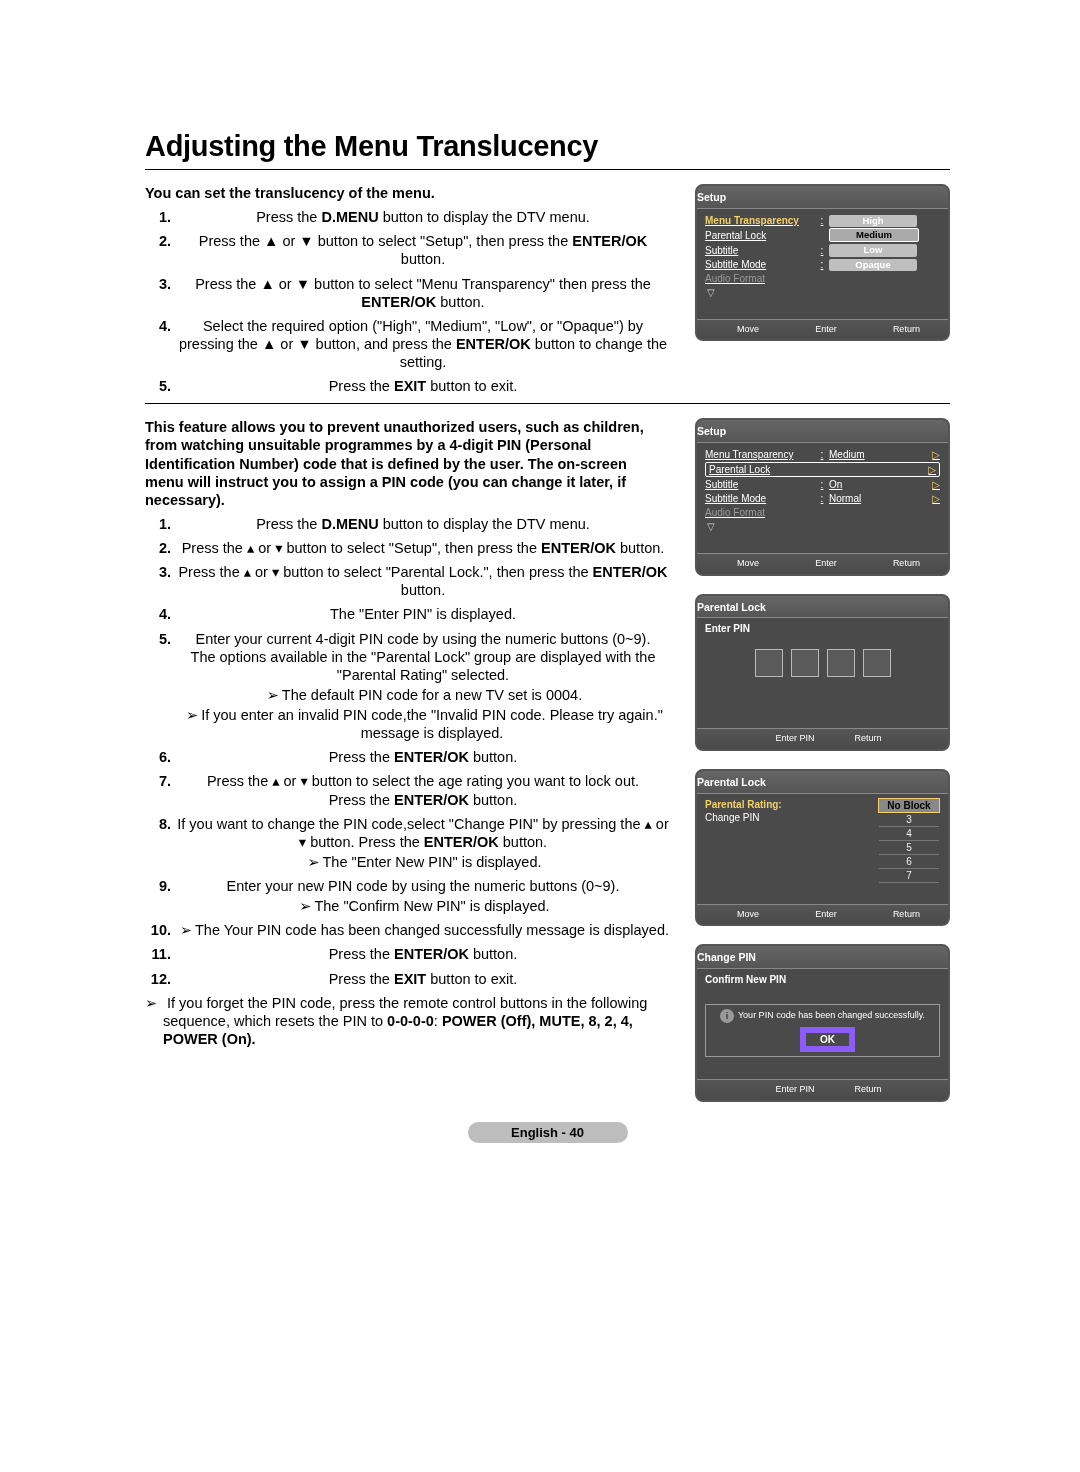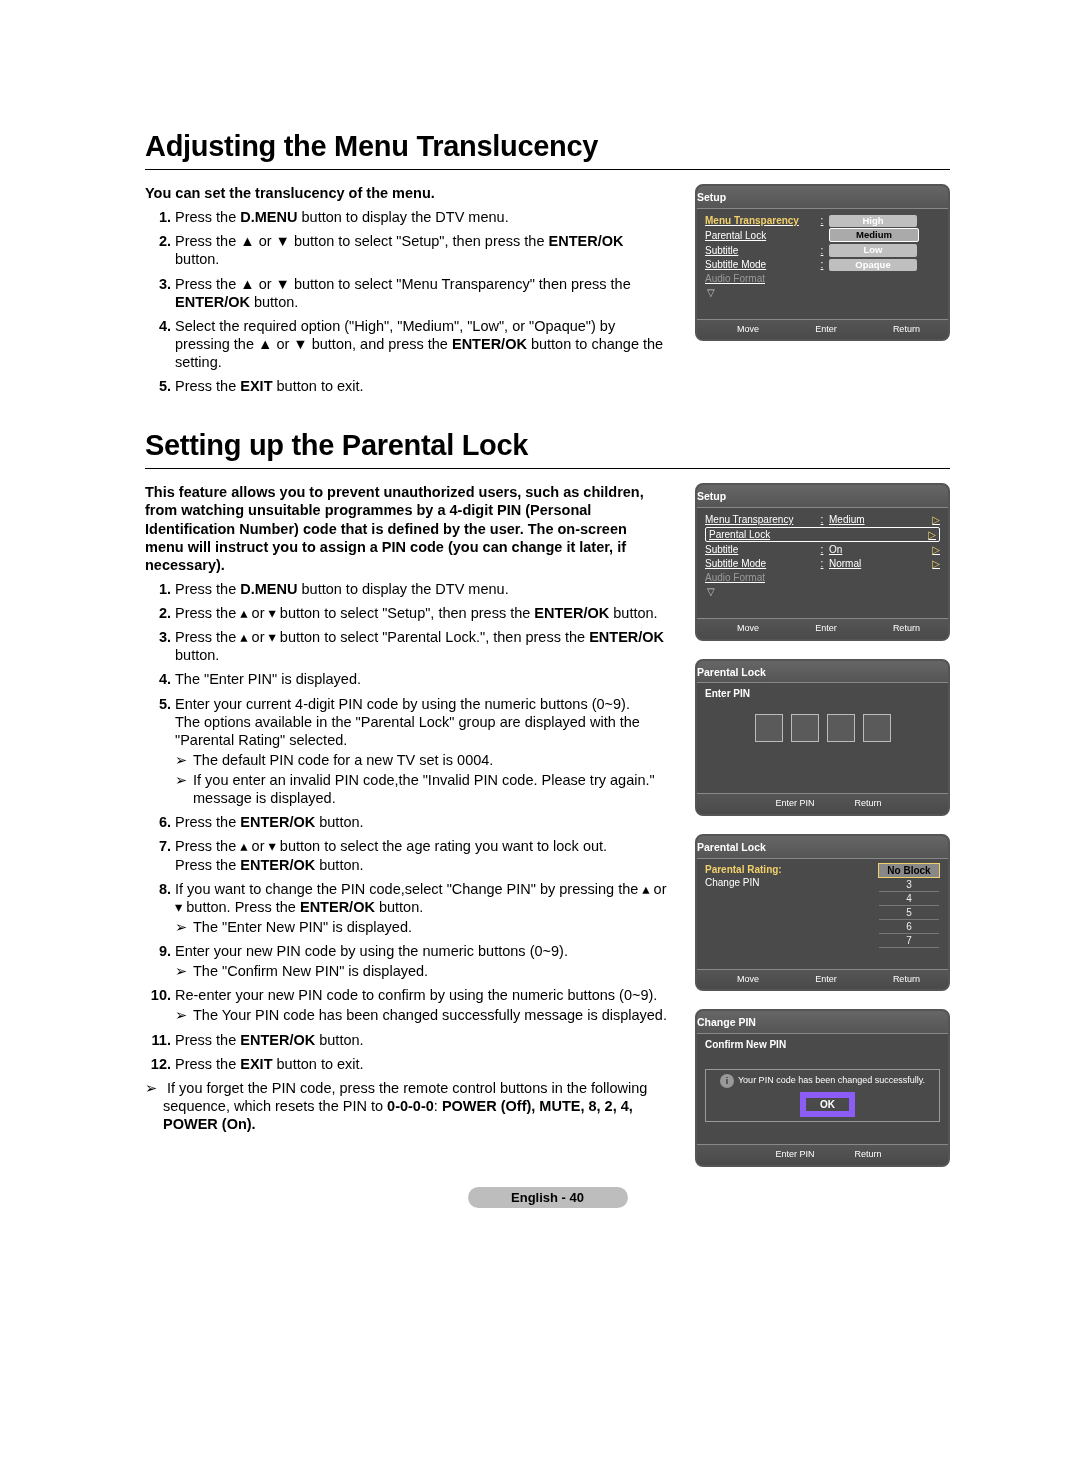--- a/index.html
+++ b/index.html
@@ -43,20 +43,21 @@
   .intro {
     font-weight: bold;
     margin: 0 12px 6px 0;
   }
   ol.steps {
     margin: 0;
     padding: 0 0 0 30px;
   }
   ol.steps > li {
     margin: 0 0 6px 0;
+    text-align: center;
   }
   ol.steps > li::marker {
     font-weight: bold;
   }
   .sub {
     padding-left: 18px;
     text-indent: -18px;
     margin-top: 2px;
   }
   .sub::before {
@@ -284,21 +285,20 @@
         </div>
         <div class="osd-foot">
           <span class="ic-move">Move</span>
           <span class="ic-enter">Enter</span>
           <span class="ic-return">Return</span>
         </div>
       </div>
     </div>
   </div>
 
-  <h1 style="margin-top:28px">Setting up the Parental Lock</h1>
   <hr class="hr">
   <div class="section">
     <div class="textcol">
       <p class="intro">This feature allows you to prevent unauthorized users, such as children, from watching unsuitable programmes by a 4-digit PIN (Personal Identification Number) code that is defined by the user.  The on-screen menu will instruct you to assign a PIN code (you can change it later, if necessary).</p>
       <ol class="steps">
         <li><span>Press the </span><b>D.MENU</b><span> button to display the DTV menu.</span></li>
         <li><span>Press the ▴ or ▾ button to select "Setup", then press the </span><b>ENTER/OK</b><span> button.</span></li>
         <li><span>Press the ▴ or ▾ button to select "Parental Lock.", then press the </span><b>ENTER/OK</b><span> button.</span></li>
         <li><span>The "Enter PIN" is displayed.</span></li>
         <li>
@@ -314,21 +314,20 @@
         </li>
         <li>
           <span>If you want to change the PIN code,select "Change PIN" by pressing the ▴ or ▾ button. Press the </span><b>ENTER/OK</b><span> button.</span>
           <div class="sub">The "Enter New PIN" is displayed.</div>
         </li>
         <li>
           <span>Enter your new PIN code by using the numeric buttons (0~9).</span>
           <div class="sub">The "Confirm New PIN" is displayed.</div>
         </li>
         <li>
-          <span>Re-enter your new PIN code to confirm by using the numeric buttons (0~9).</span>
           <div class="sub">The Your PIN code has been changed successfully message is displayed.</div>
         </li>
         <li><span>Press the </span><b>ENTER/OK</b><span> button.</span></li>
         <li><span>Press the </span><b>EXIT</b><span> button to exit.</span></li>
       </ol>
       <div class="note">
         <span>If you forget the PIN code, press the remote control buttons in the following sequence, which resets the PIN to </span><b>0-0-0-0</b><span>: </span><b>POWER (Off), MUTE, 8, 2, 4, POWER (On).</b>
       </div>
     </div>
 

